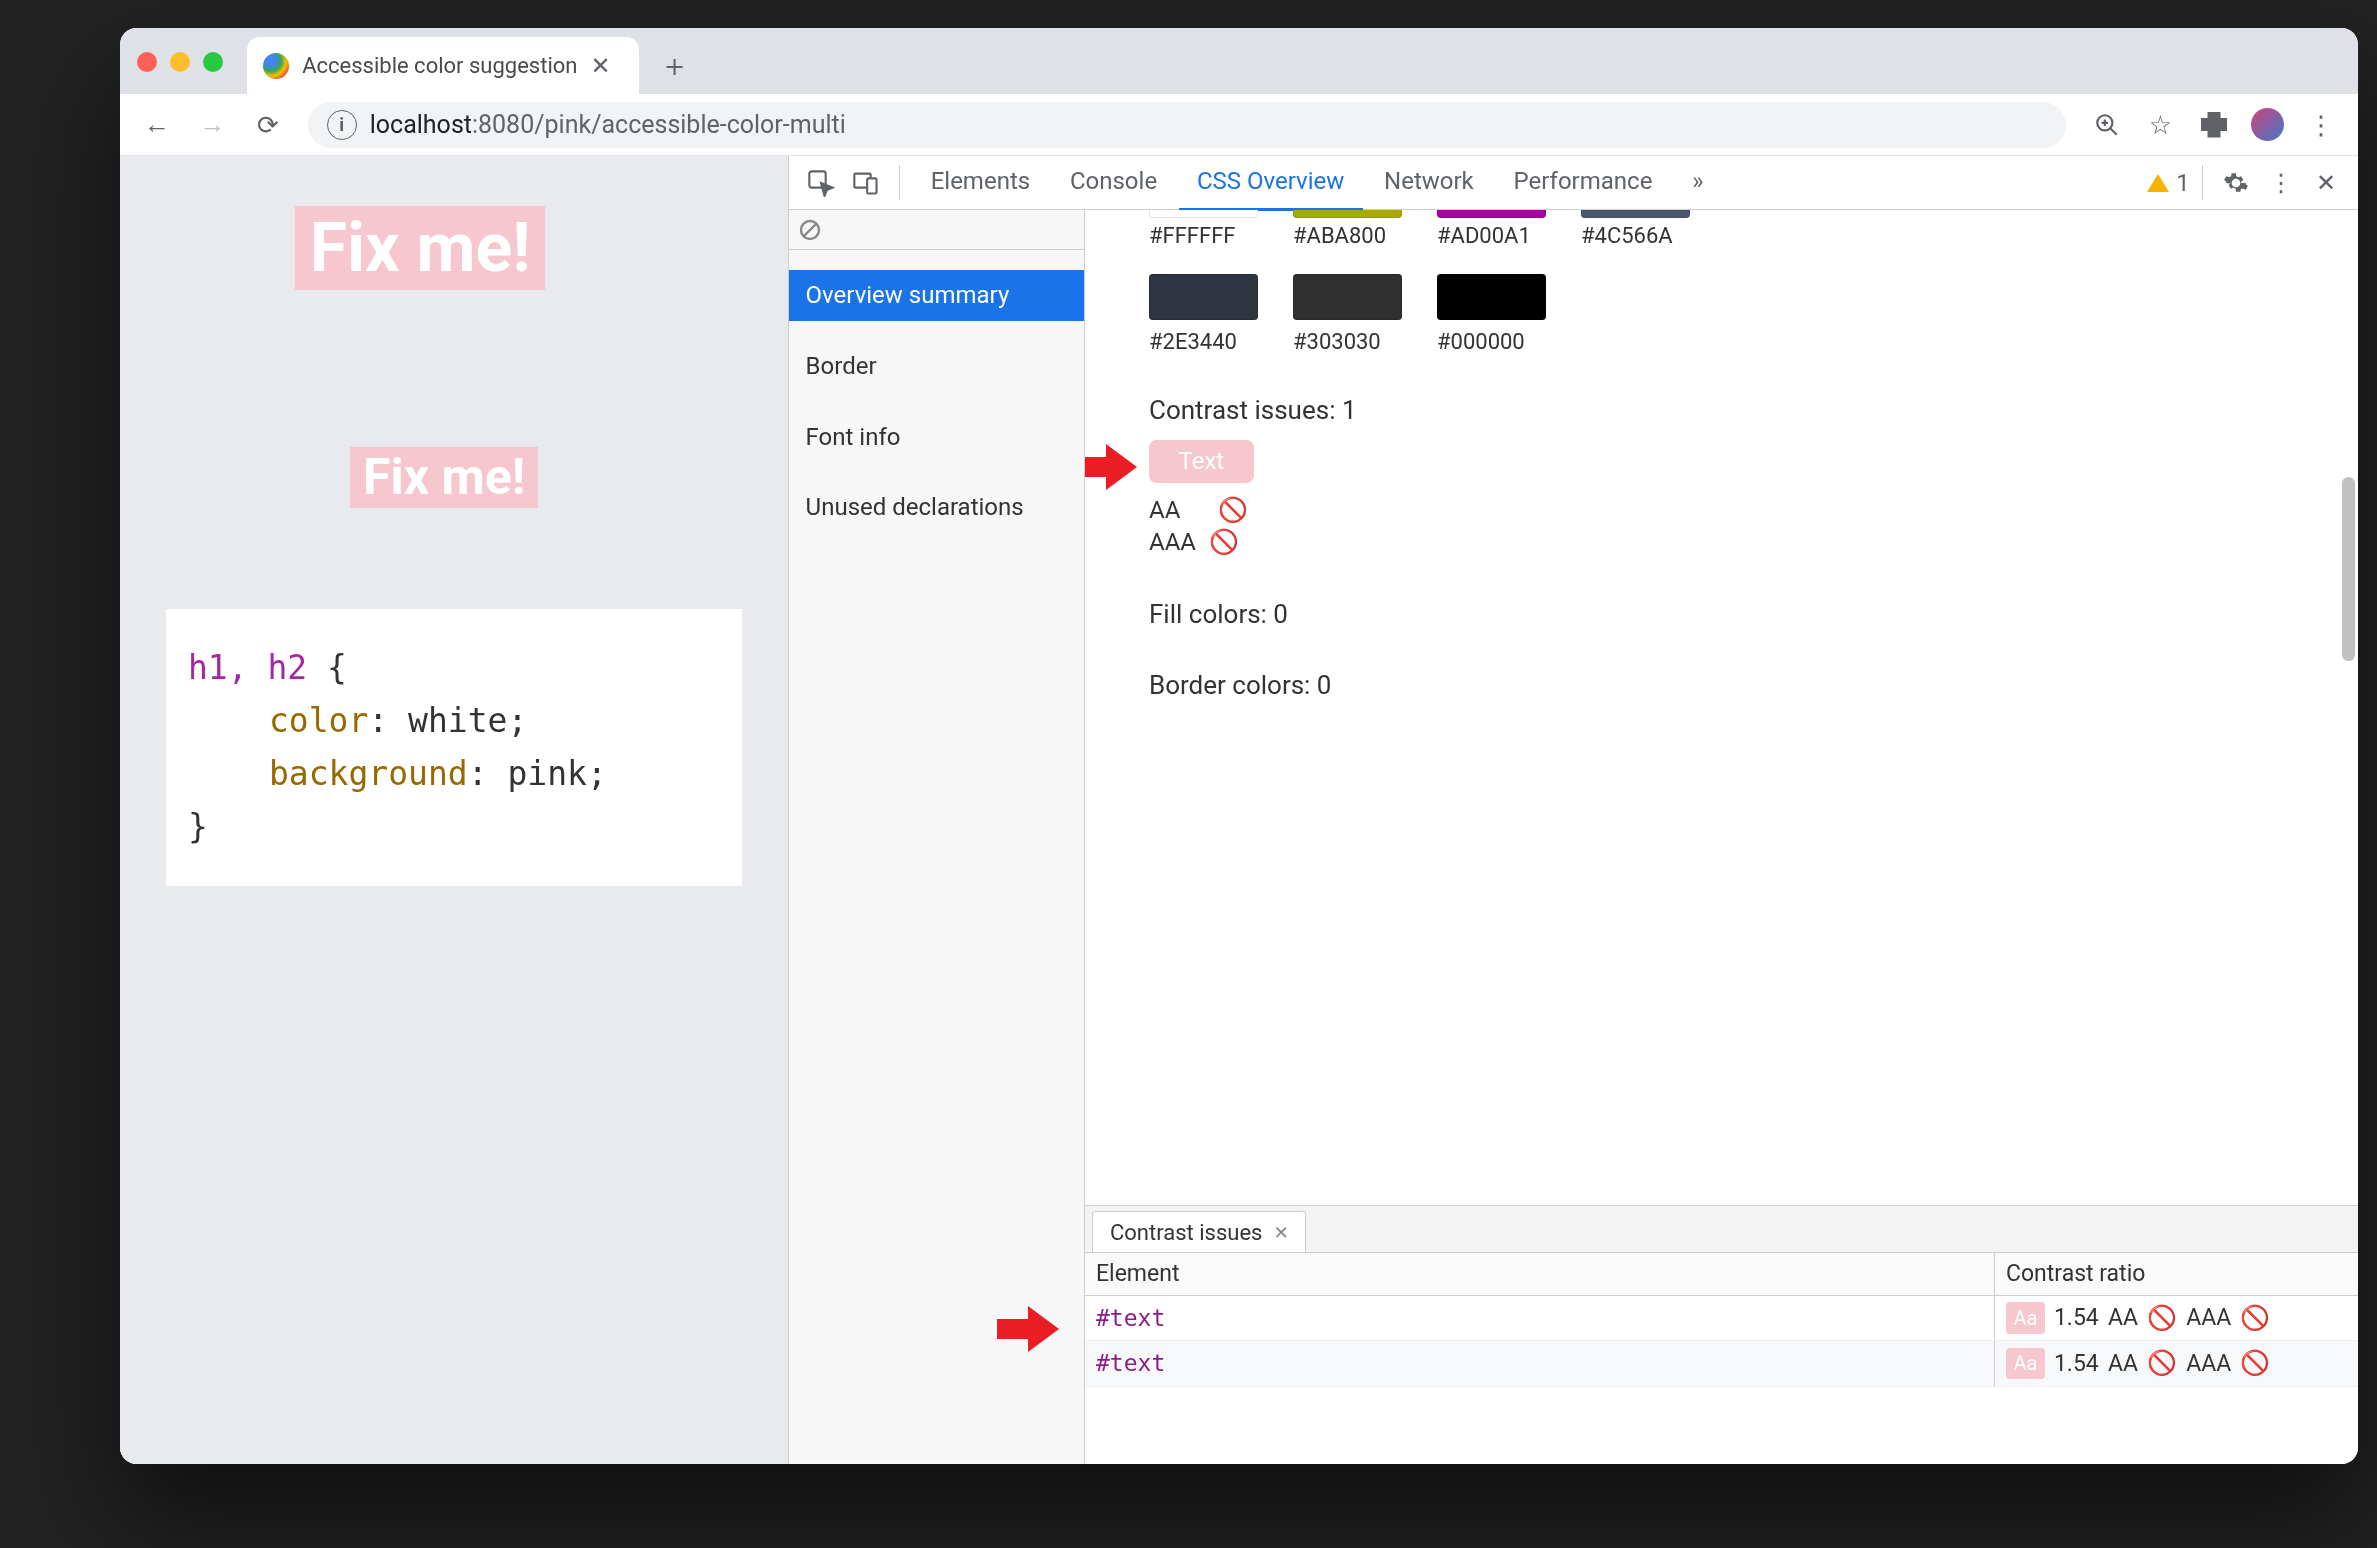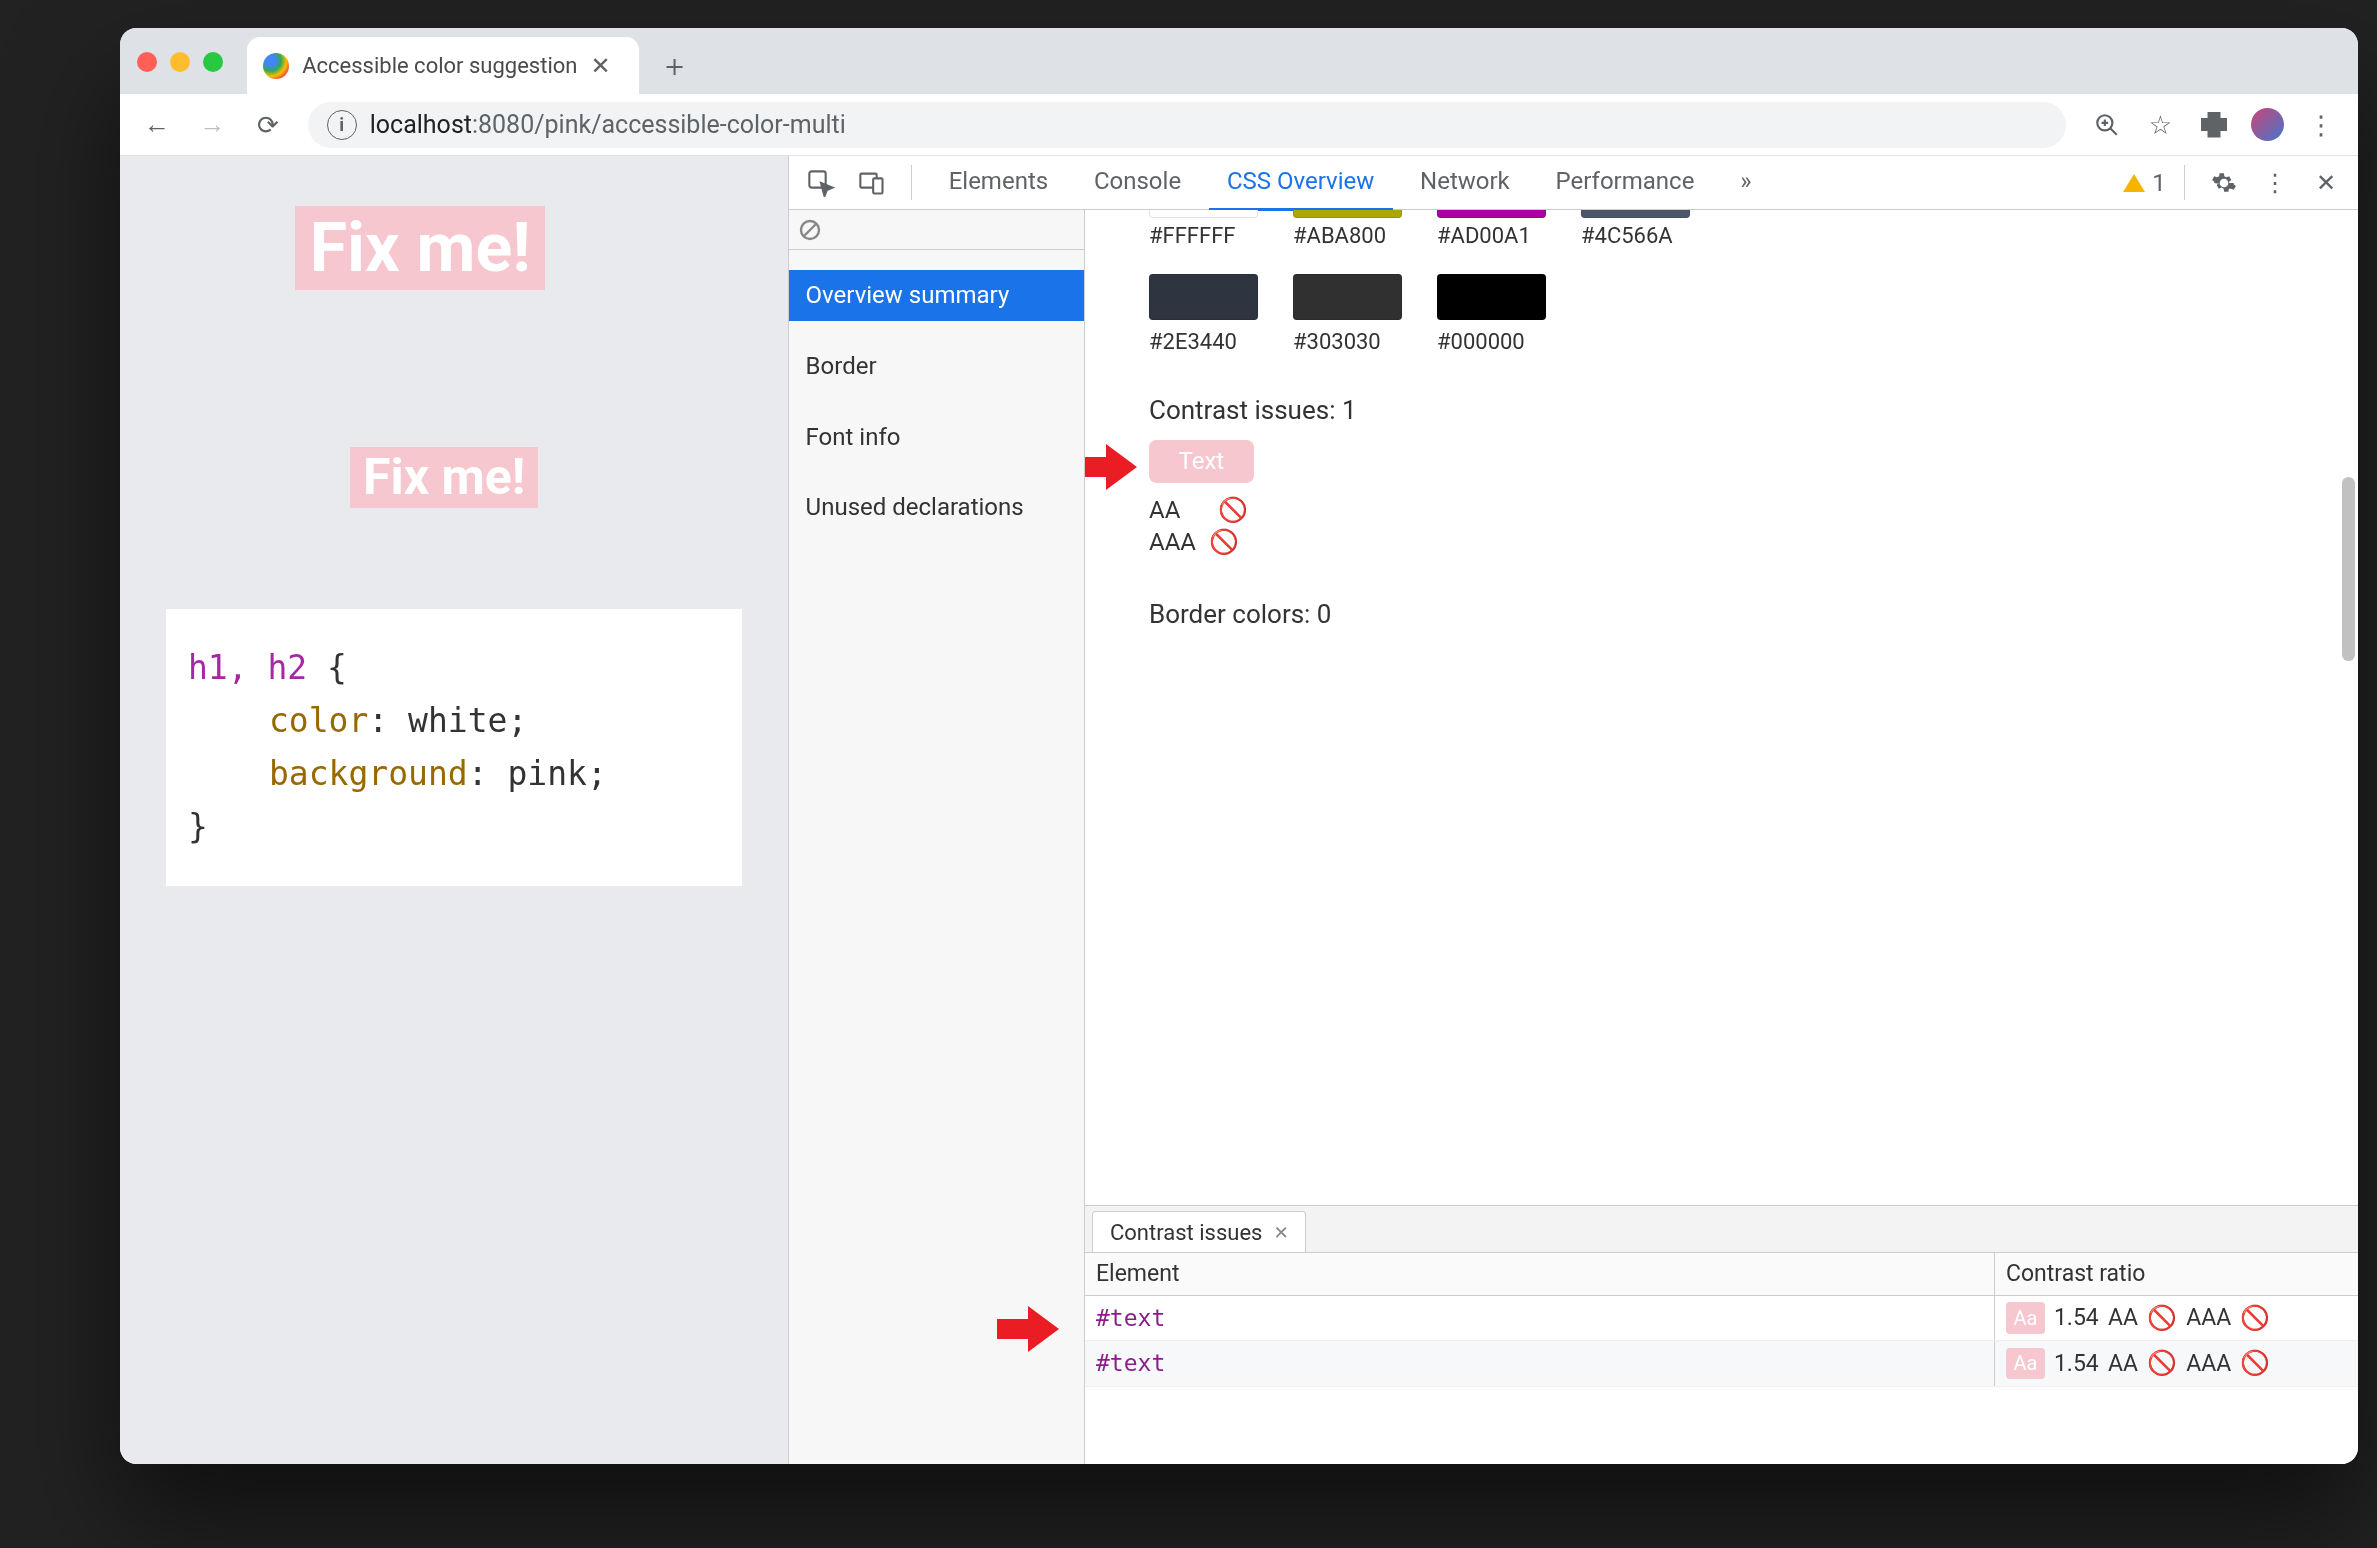--- a/index.html
+++ b/index.html
@@ -53,21 +53,21 @@
   .content-row { flex:1; display:flex; min-height:0; }
   .page-area { width:668px; background:var(--page-grey); position:relative; padding-top:50px; }
   .fixme1 { background:var(--pink); color:#fff; font-size:68px; font-weight:700; padding:1.8px 14.7px; display:inline-block; margin-left:175px; }
   .fixme2 { background:var(--pink); color:#fff; font-size:50px; font-weight:700; padding:1.8px 13px; display:inline-block; margin-left:230px; margin-top:157px; }
   .code-card { background:#fff; margin:101px 46px 0 46px; padding:33px 22px; font-family: "SFMono-Regular", Menlo, Consolas, monospace; font-size:33px; line-height:1.6; color:var(--code-black); }
   .code-card .sel{color:var(--code-purple);}
   .code-card .prop{color:var(--code-olive);}
 
   
   .devtools { flex:1; display:flex; flex-direction:column; border-left:0.9px solid var(--devtools-border); font-size:24px; color:var(--devtools-text); min-width:0;}
-  .dt-tabs { height:53px; border-bottom:0.9px solid var(--devtools-border); display:flex; align-items:center; padding:0 11px; gap:9px; }
+  .dt-tabs { height:53px; border-bottom:0.9px solid var(--devtools-border); display:flex; align-items:center; padding:0 11px; gap:3px; }
   .dt-iconbtn { width:42px; height:42px; display:flex; align-items:center; justify-content:center; color:#5f6368; }
   .dt-tabs .sep { width:0.9px; height:35px; background:var(--devtools-border); margin:0 9.2px; }
   .dt-tab { padding:0 18.4px; height:100%; display:flex; align-items:center; color:#5f6368; border-bottom:3.7px solid transparent; }
   .dt-tab.active { color:var(--blue); border-bottom-color:var(--blue); }
   .dt-tabs .spacer{flex:1}
   .warn-badge{display:flex;align-items:center;gap:7.4px;color:#5f6368}
   .warn-badge .tri{width:0;height:0;border-left:11px solid transparent;border-right:11px solid transparent;border-bottom:18.4px solid #f4b400}
 
   .dt-body { flex:1; display:flex; min-height:0; }
   .dt-sidebar { width:295px; border-right:0.9px solid var(--devtools-border); display:flex; flex-direction:column; background:#f7f7f7;gap:20px;}
@@ -270,20 +270,21 @@
                 <span class="text-swatch">Text</span>
                 <div class="ratings">
                   <div class="row"><span>AA</span>&nbsp;&nbsp;<span class="no-icon">🚫</span></div>
                   <div class="row">
                       <span>AAA</span>
                       <span class="no-icon">🚫</span>
                     </div>
                 </div>
               </div>
 
+              <div class="section-title">Fill colors: 0</div>
               <div class="section-title">Border colors: 0</div>
             </div>
 
             <div class="dt-drawer">
               <div class="drawer-tabs">
                 <div class="drawer-tab">
                   <span>Contrast issues</span>
                   <span class="x">✕</span>
                 </div>
               </div>

